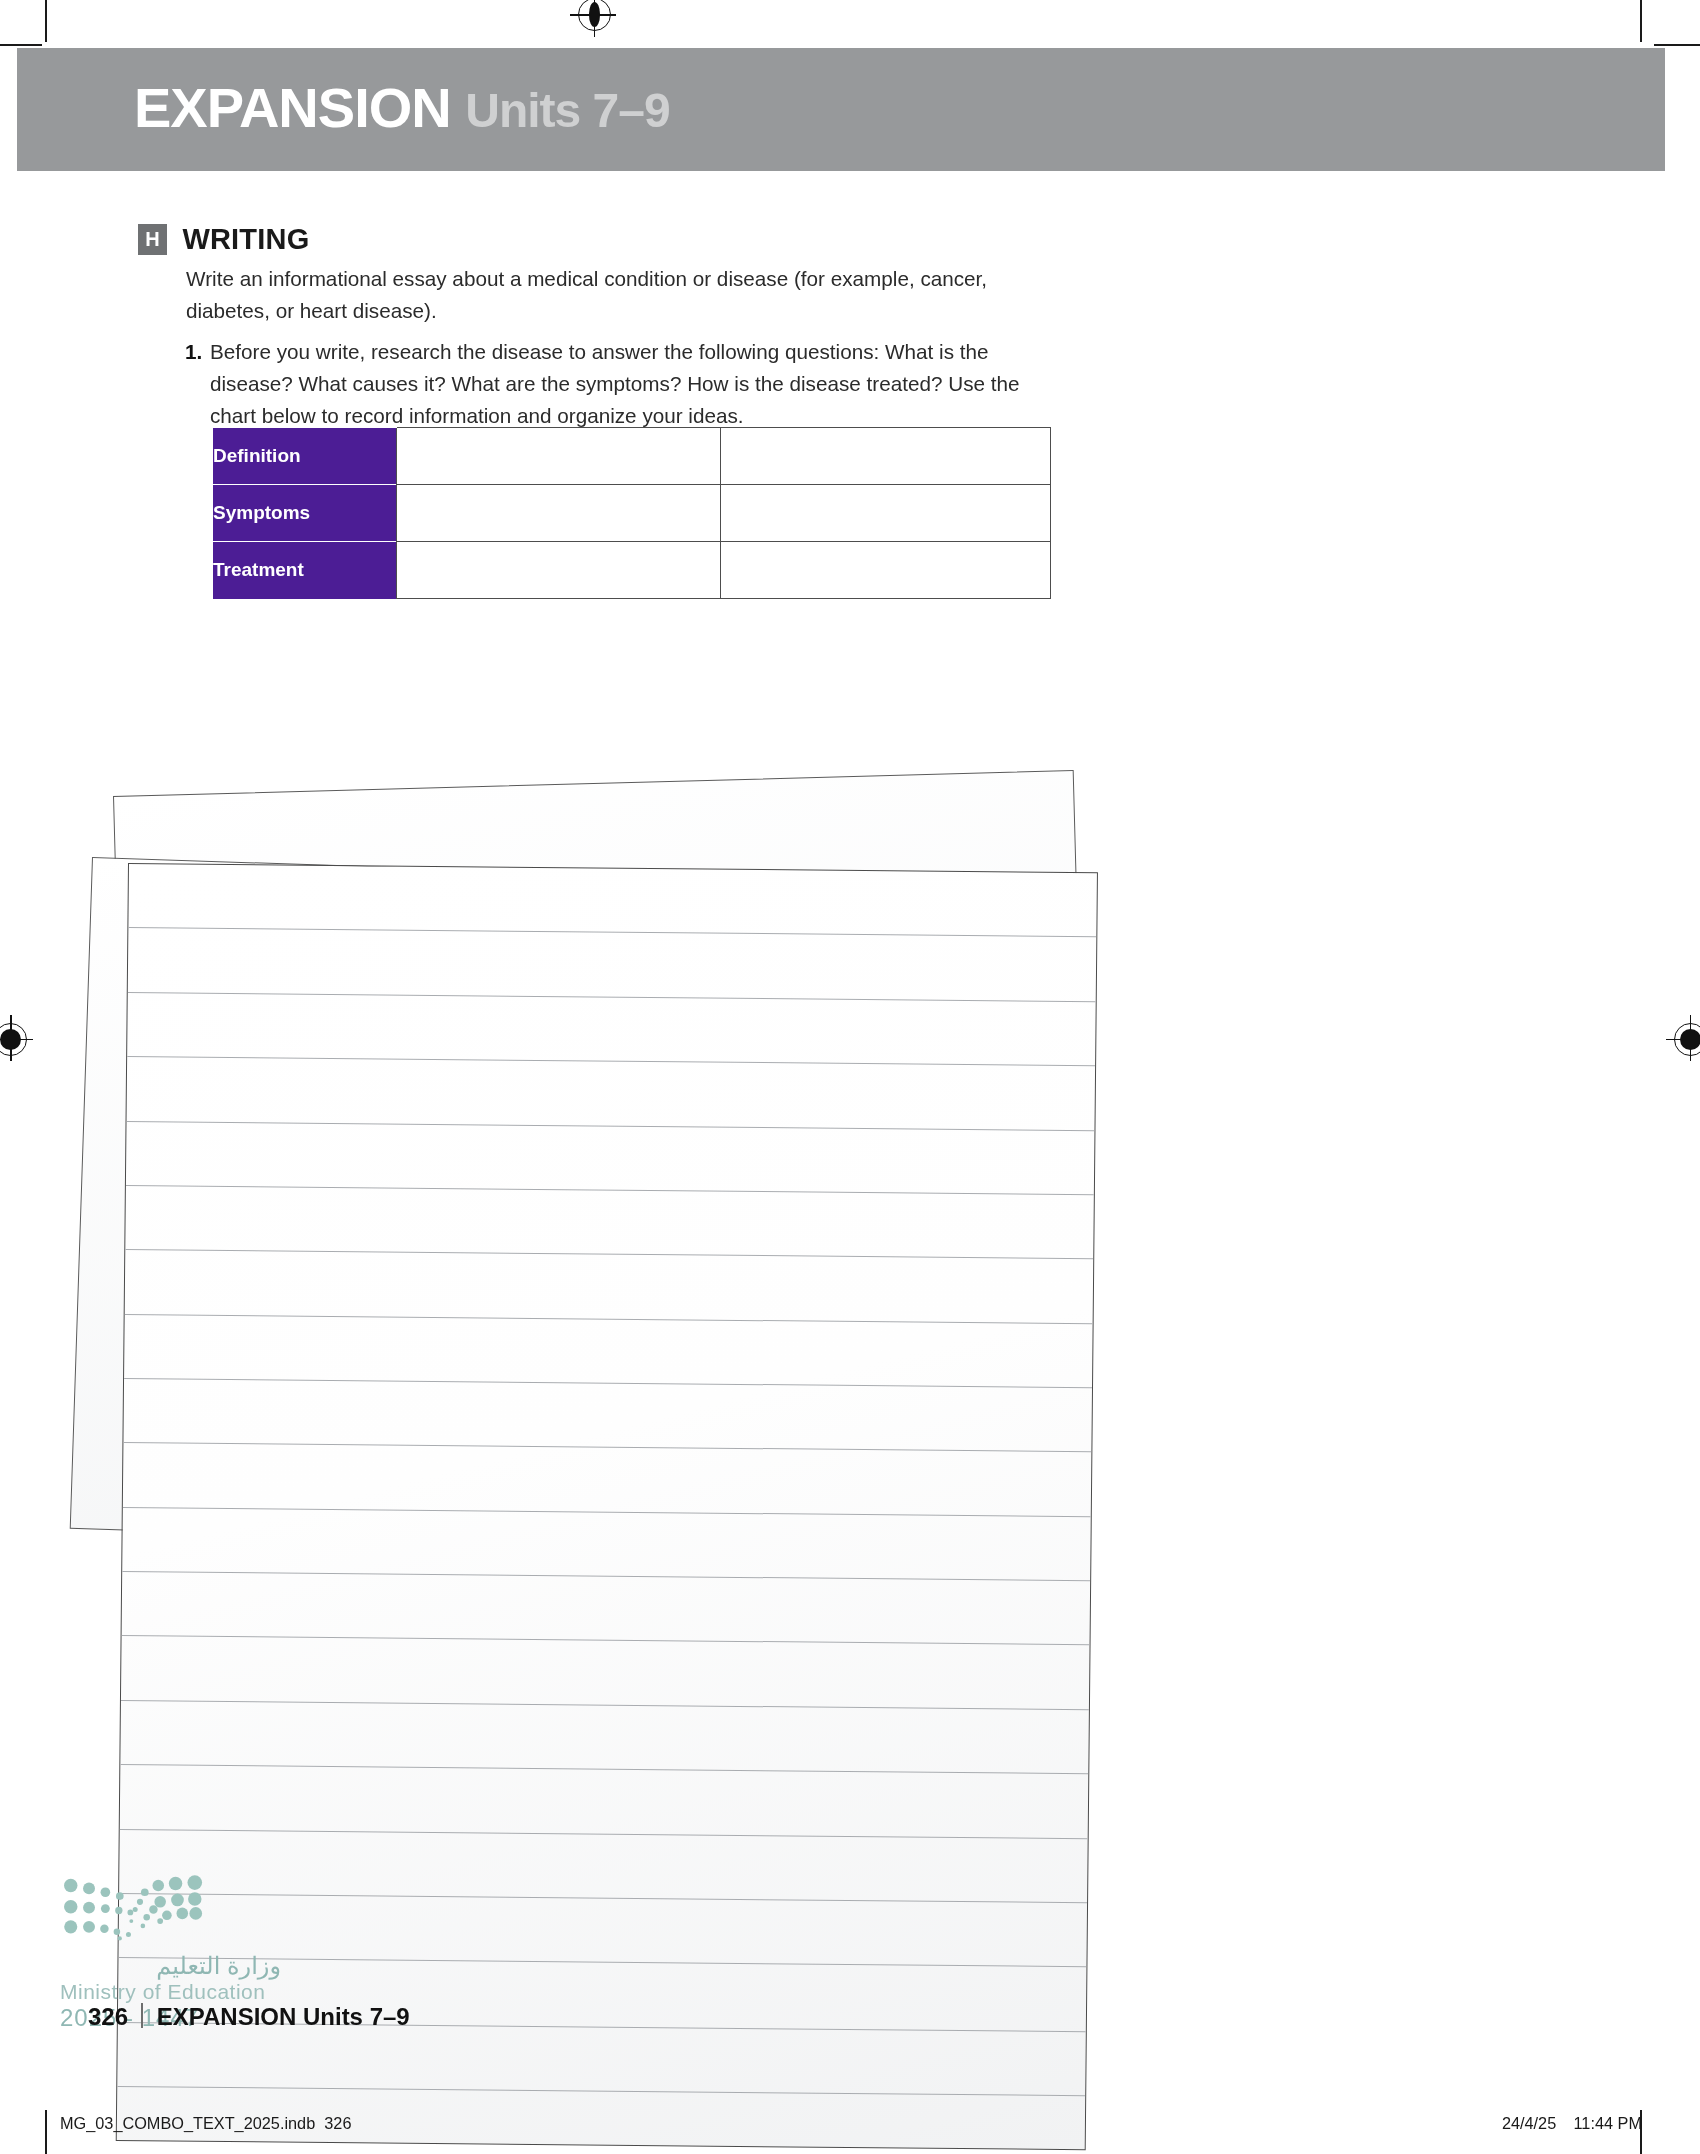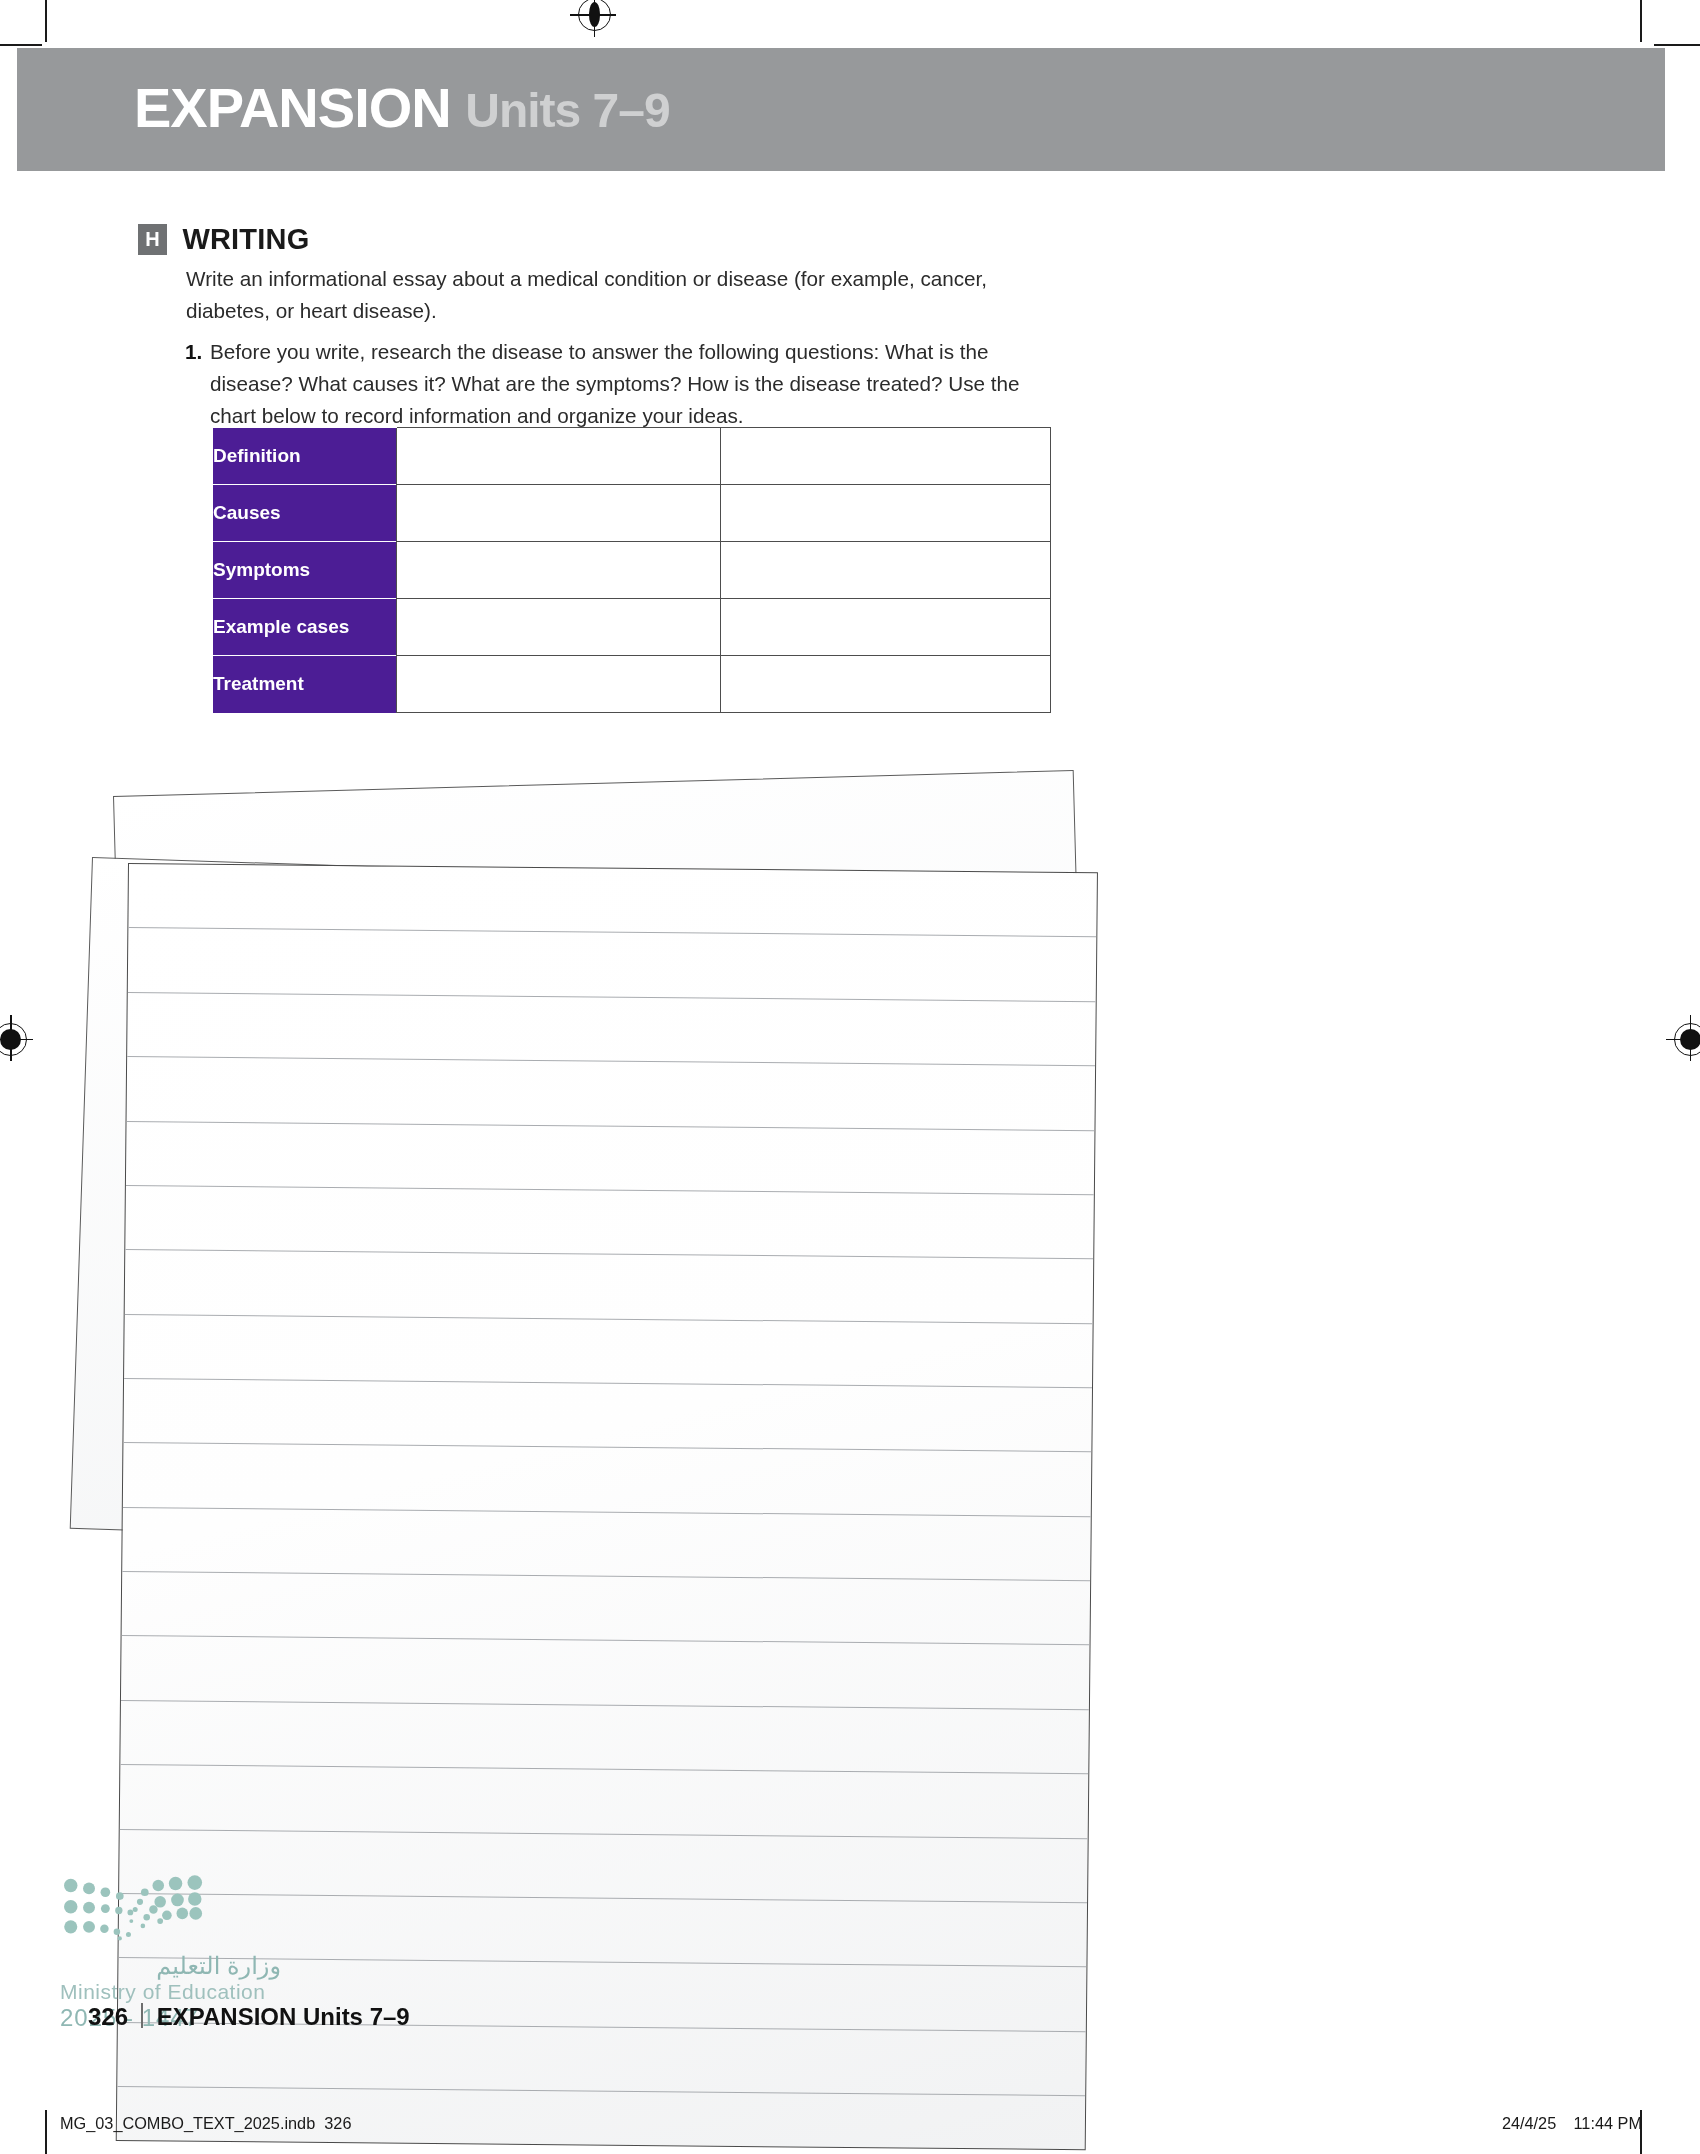--- a/index.html
+++ b/index.html
@@ -325,31 +325,21 @@
   </div>
 
   <table id="chart-table">
     <tbody>
       <tr>
         <td class="row-label">Definition</td>
         <td class="cell-blank mid"></td>
         <td class="cell-blank"></td>
       </tr>
       <tr>
-        <td class="row-label">Causes</td>
-        <td class="cell-blank mid"></td>
-        <td class="cell-blank"></td>
-      </tr>
-      <tr>
         <td class="row-label">Symptoms</td>
-        <td class="cell-blank mid"></td>
-        <td class="cell-blank"></td>
-      </tr>
-      <tr>
-        <td class="row-label">Example cases</td>
         <td class="cell-blank mid"></td>
         <td class="cell-blank"></td>
       </tr>
       <tr>
         <td class="row-label">Treatment</td>
         <td class="cell-blank mid"></td>
         <td class="cell-blank"></td>
       </tr>
     </tbody>
   </table>

